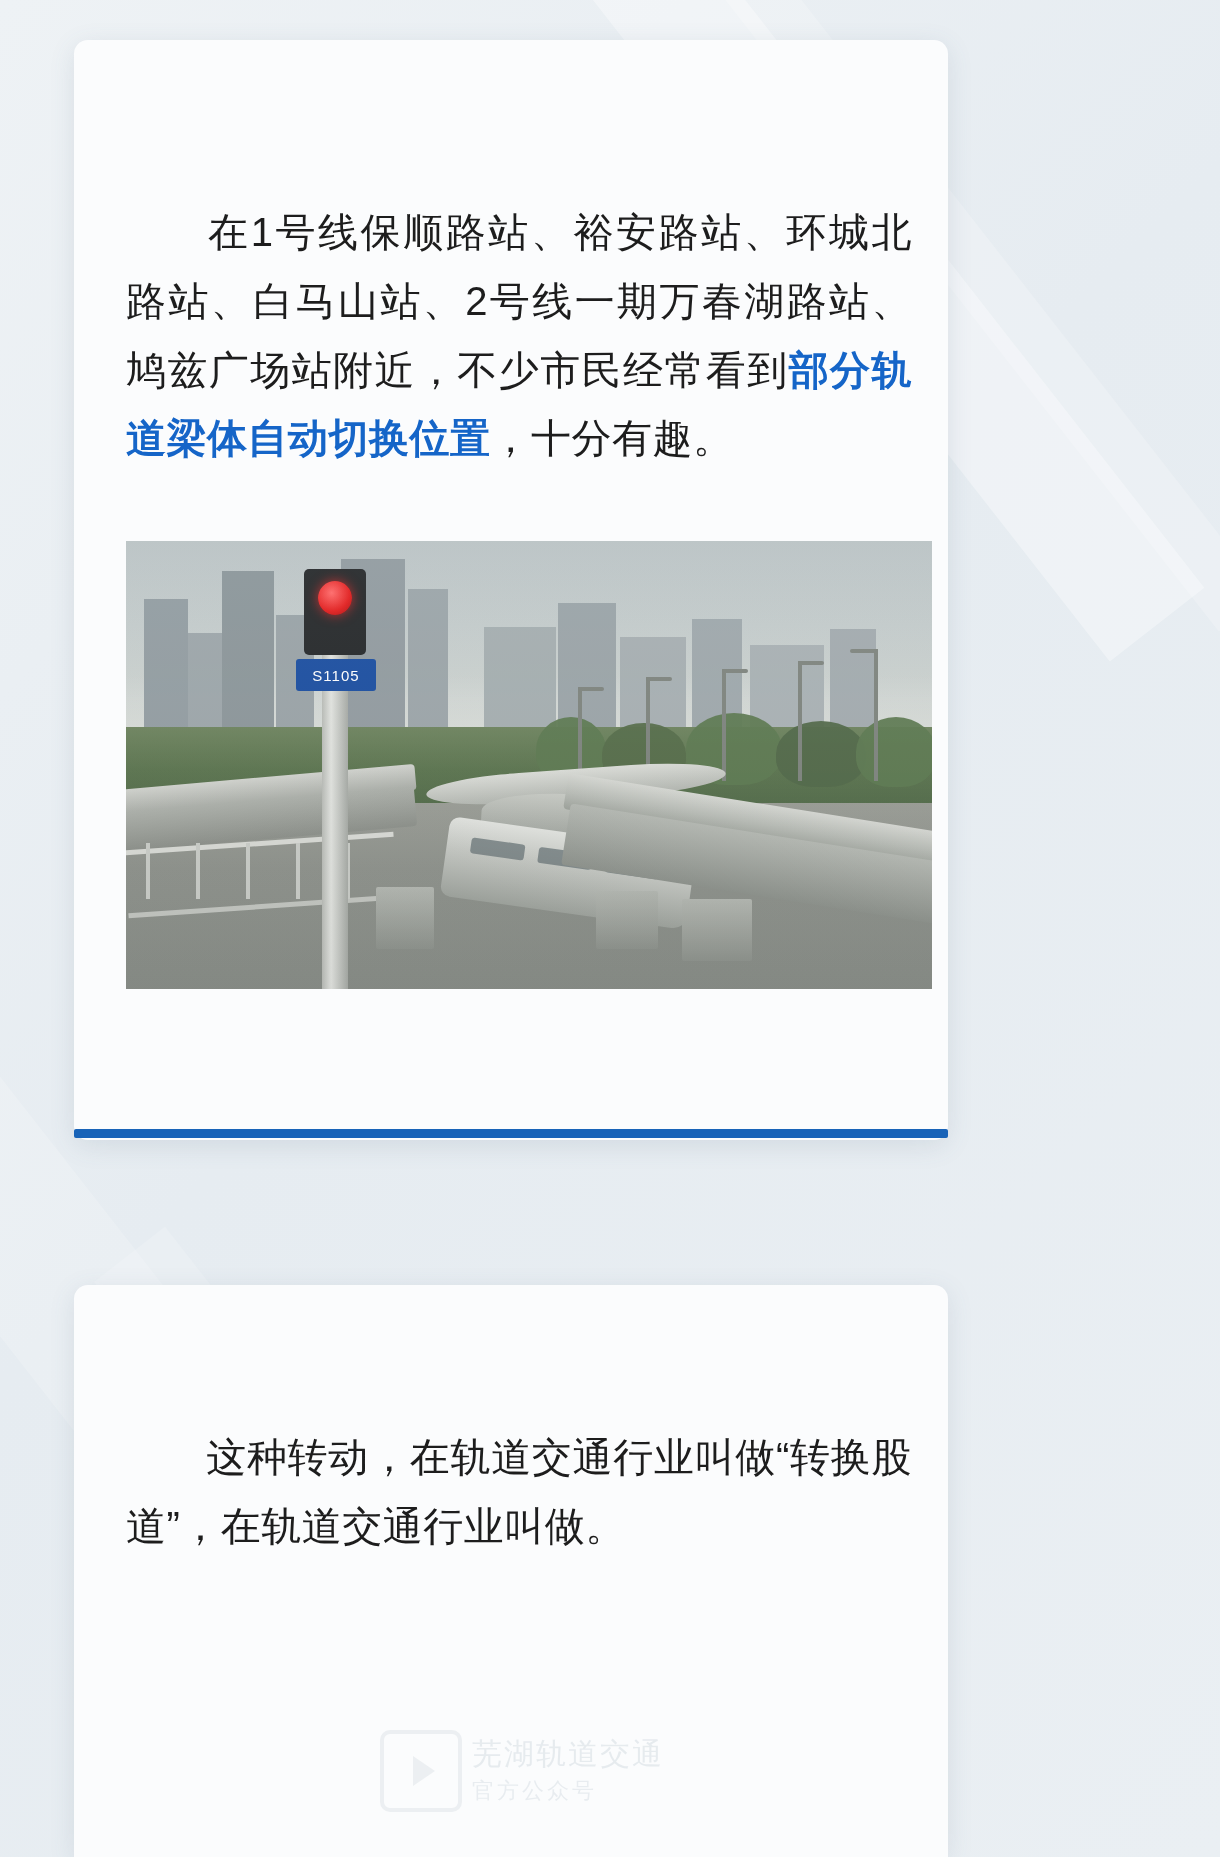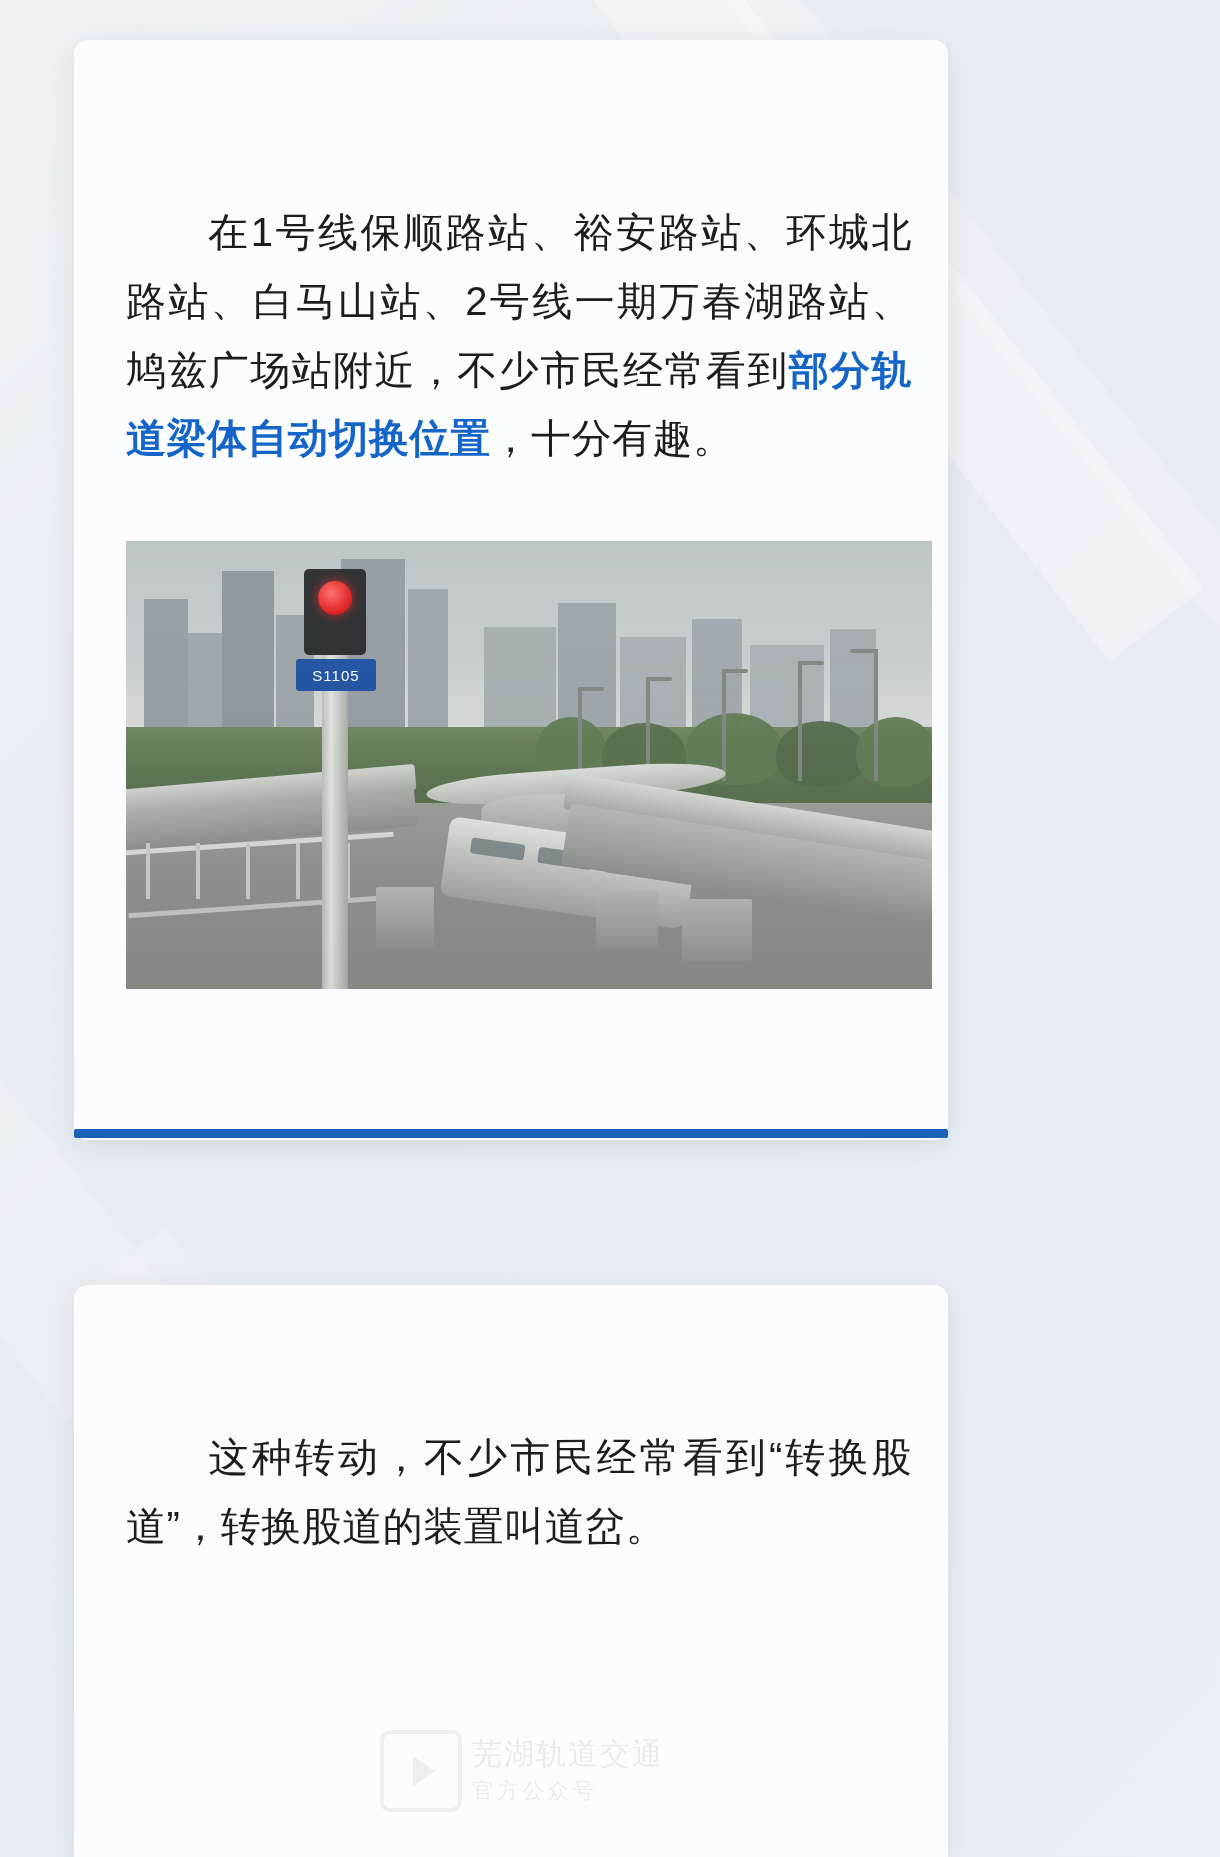--- a/index.html
+++ b/index.html
@@ -375,21 +375,21 @@
       </div>
 
       <div class="photo-overlay-grad"></div>
     </div>
   </div>
 
   <div class="card-one-rule"></div>
 
   <div class="card card-two">
     <p class="para">
-      <span class="indent"></span><span>这种转动，不少市民经常看到“转换股道”，转换股道的装置叫道岔。</span>
+      <span class="indent"></span><span>这种转动，在轨道交通行业叫做“转换股道”，在轨道交通行业叫做。</span>
     </p>
   </div>
 
   <div class="watermark">
     <div class="wm-box">
       <div class="wm-tri"></div>
     </div>
     <div class="wm-text">芜湖轨道交通</div>
     <div class="wm-sub">官方公众号</div>
   </div>

